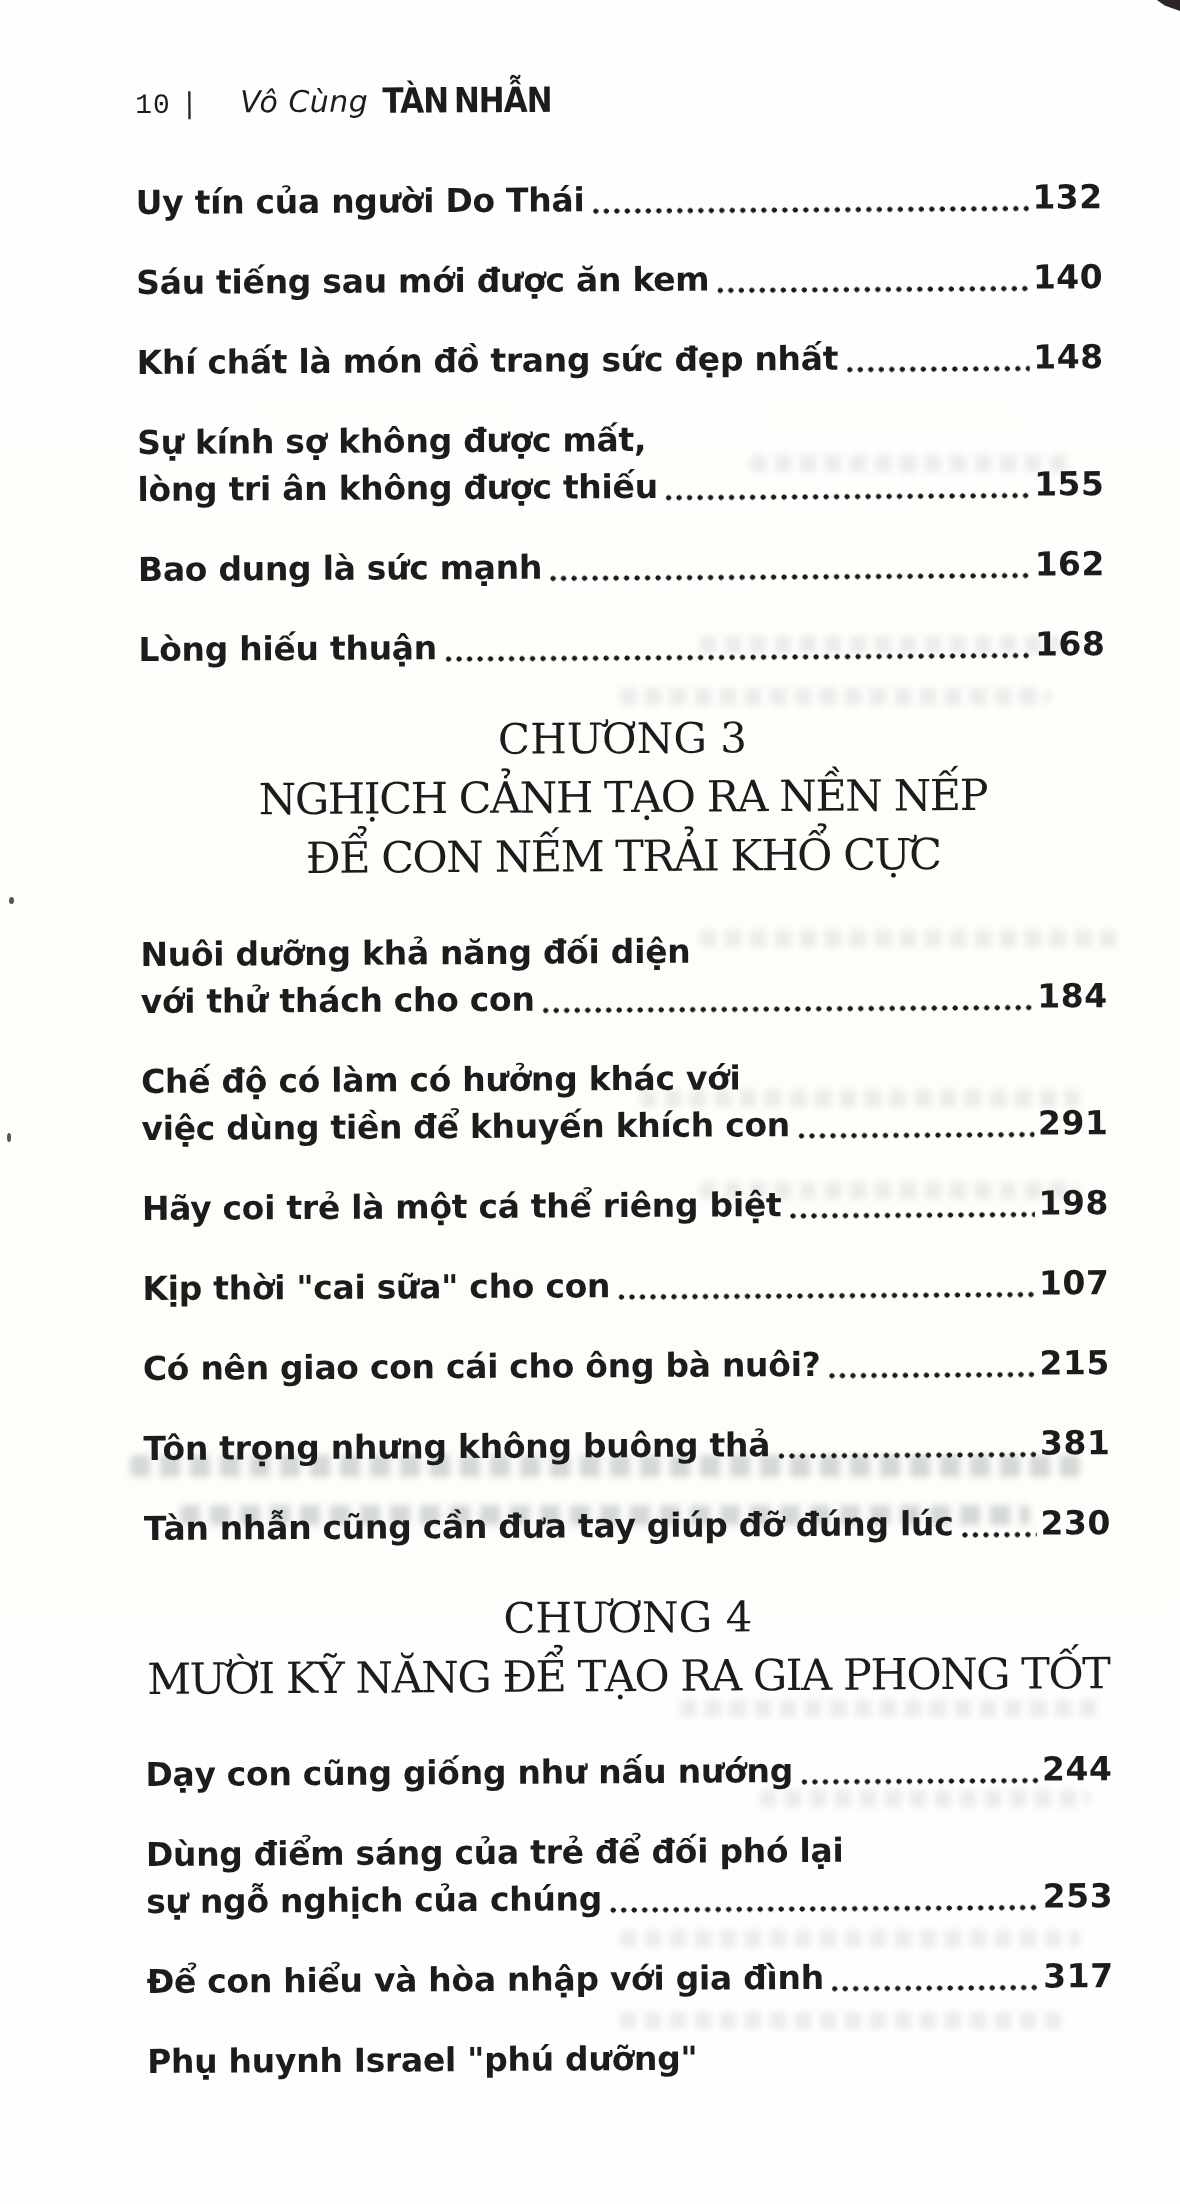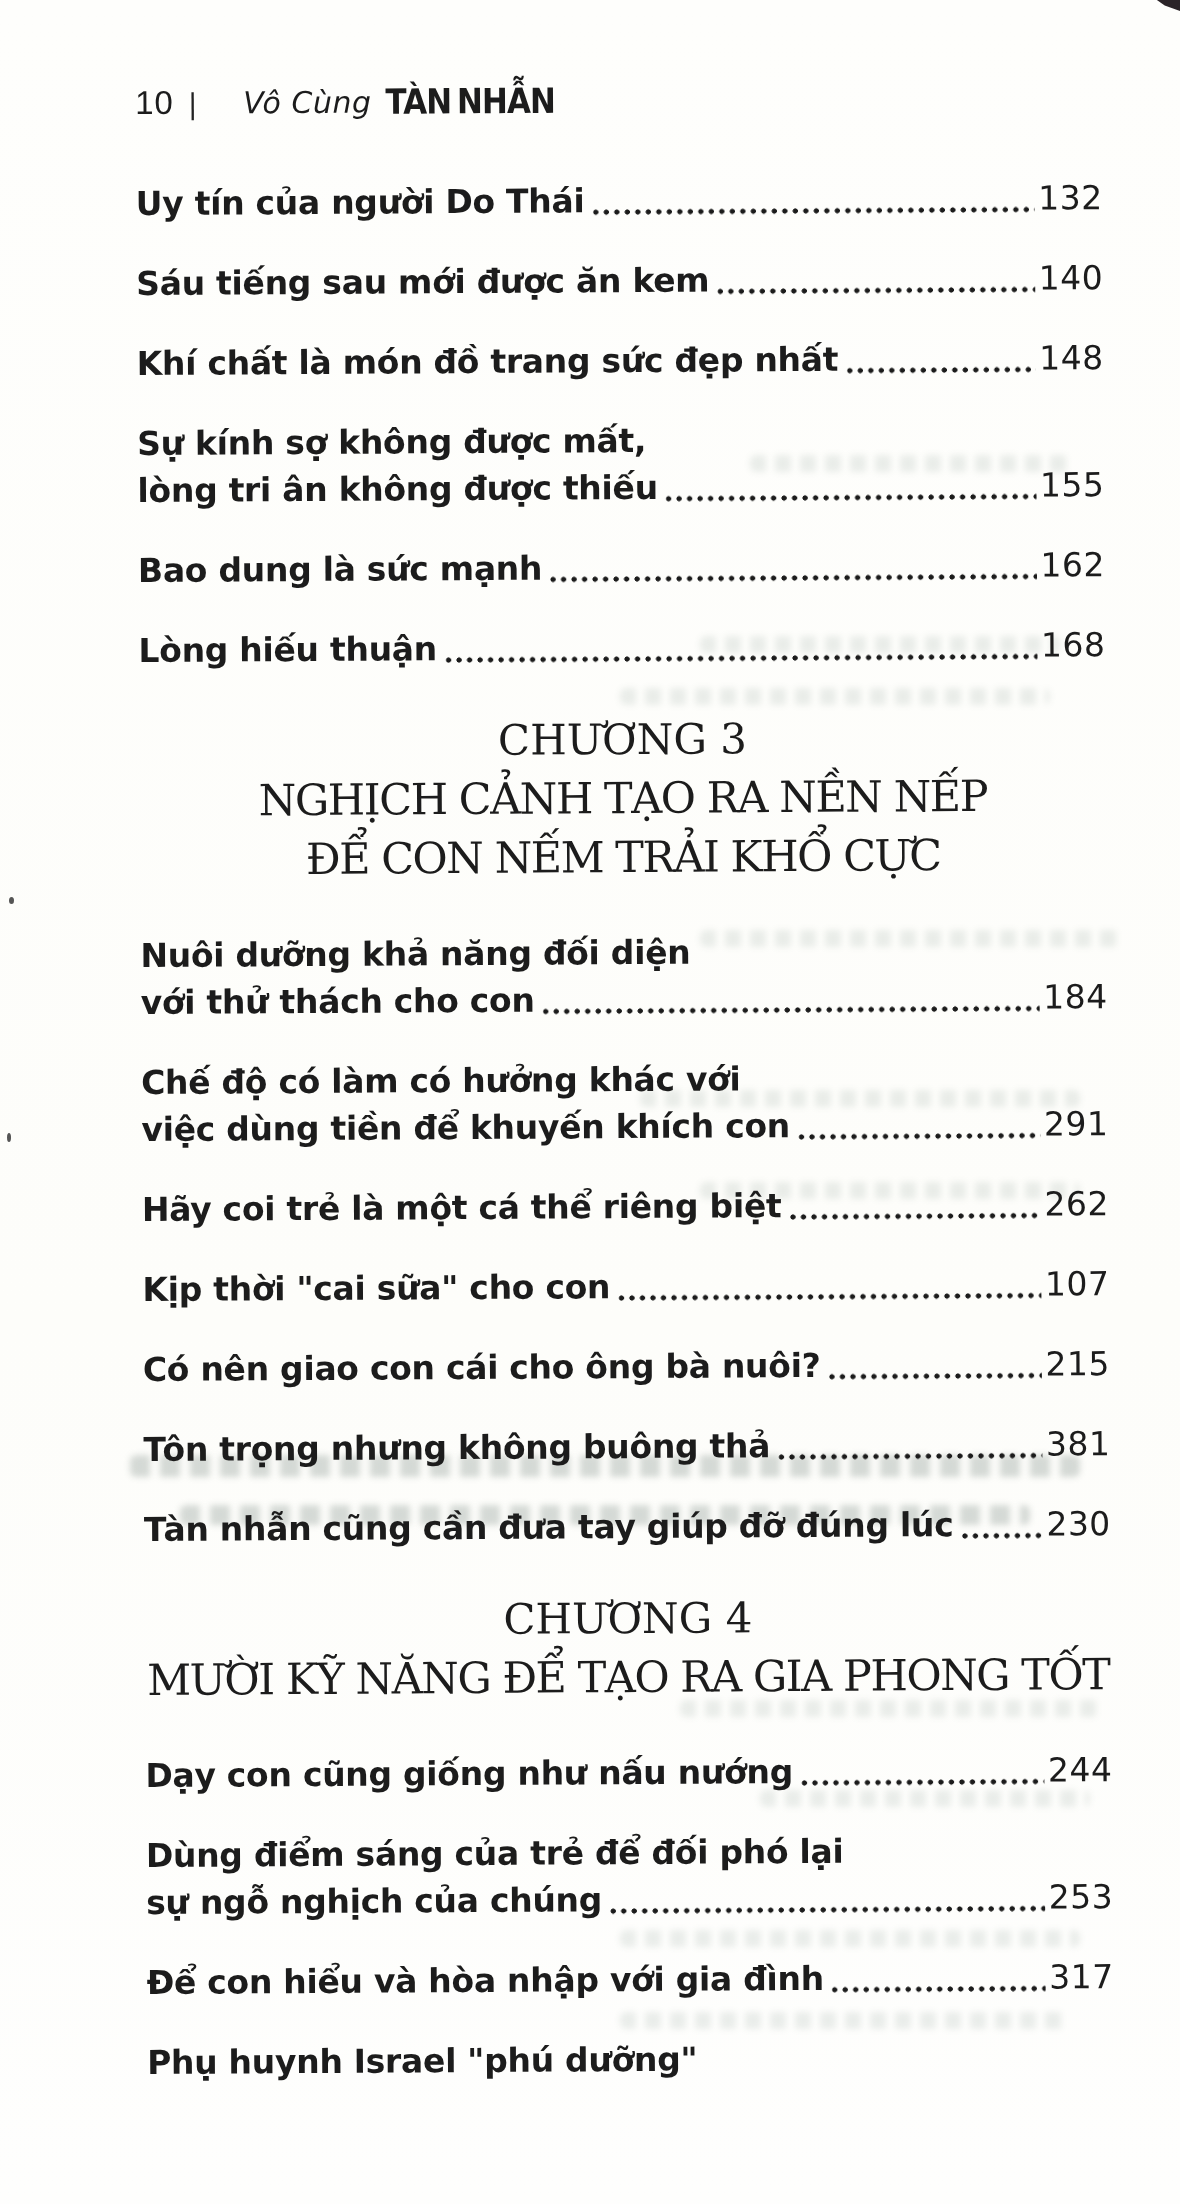--- a/index.html
+++ b/index.html
@@ -14,42 +14,42 @@
   }
   #content {
     position: absolute;
     top: 84px; left: 135px;
     width: 967px;               
     transform: rotate(-0.35deg);
     transform-origin: top left;
   }
   
   .header { display: flex; align-items: baseline; gap: 14px; margin-bottom: 58px; }
-  .hdr-num { font-family: Liberation Sans, sans-serif; font-size: 33px; letter-spacing: 1px; }
+  .hdr-num { font-family: Liberation Mono, monospace; font-size: 28px; letter-spacing: 1px; }
   .hdr-sep { font-size: 28px; font-weight: normal; color: #222; }
   .hdr-script { font-size: 30px; font-style: italic; letter-spacing: 0.5px; margin-left: 32px; }
   .hdr-display { font-size: 31px; font-weight: bold; letter-spacing: -1px; word-spacing: -4px; transform: scaleY(1.12); display: inline-block; }
 
   
   .entry { margin-bottom: 33px; }
   .entry .l1, .entry .t {
     font-size: 33px; font-weight: bold; letter-spacing: -0.3px; line-height: 47px;
     white-space: nowrap;
   }
   .row { display: flex; align-items: baseline; }
   .leader {
     flex: 1 1 auto;
     align-self: flex-end;
     height: 6px;
     margin: 0 4px 9px 8px;
     background-image: radial-gradient(circle at 3px 3px, #1b1b1b 2.3px, rgba(0,0,0,0) 2.9px);
     background-size: 10.5px 6px;
     background-repeat: repeat-x;
   }
-  .pg { font-size: 33px; font-weight: normal; letter-spacing: 0.5px; flex: 0 0 auto; }
+  .pg { font-size: 33px; font-weight: bold; letter-spacing: 0.5px; flex: 0 0 auto; }
 
   
   .chapter { text-align: center; font-family: "DejaVu Serif", serif; margin: 40px 0 42px 0; }
   .ch-label { font-size: 42px; letter-spacing: 0px; line-height: 58px; }
   .ch-line  { font-size: 43px; letter-spacing: -1.5px; line-height: 59px; }
 
   
   .ghost {
     position: absolute;
     height: 17px;
@@ -165,21 +165,21 @@
       <div class="row">
         <span class="t">việc dùng tiền để khuyến khích con</span>
         <span class="leader"></span>
         <span class="pg">291</span>
       </div>
     </div>
     <div class="entry">
       <div class="row">
         <span class="t">Hãy coi trẻ là một cá thể riêng biệt</span>
         <span class="leader"></span>
-        <span class="pg">262</span>
+        <span class="pg">198</span>
       </div>
     </div>
     <div class="entry">
       <div class="row">
         <span class="t">Kịp thời "cai sữa" cho con</span>
         <span class="leader"></span>
         <span class="pg">107</span>
       </div>
     </div>
     <div class="entry">

